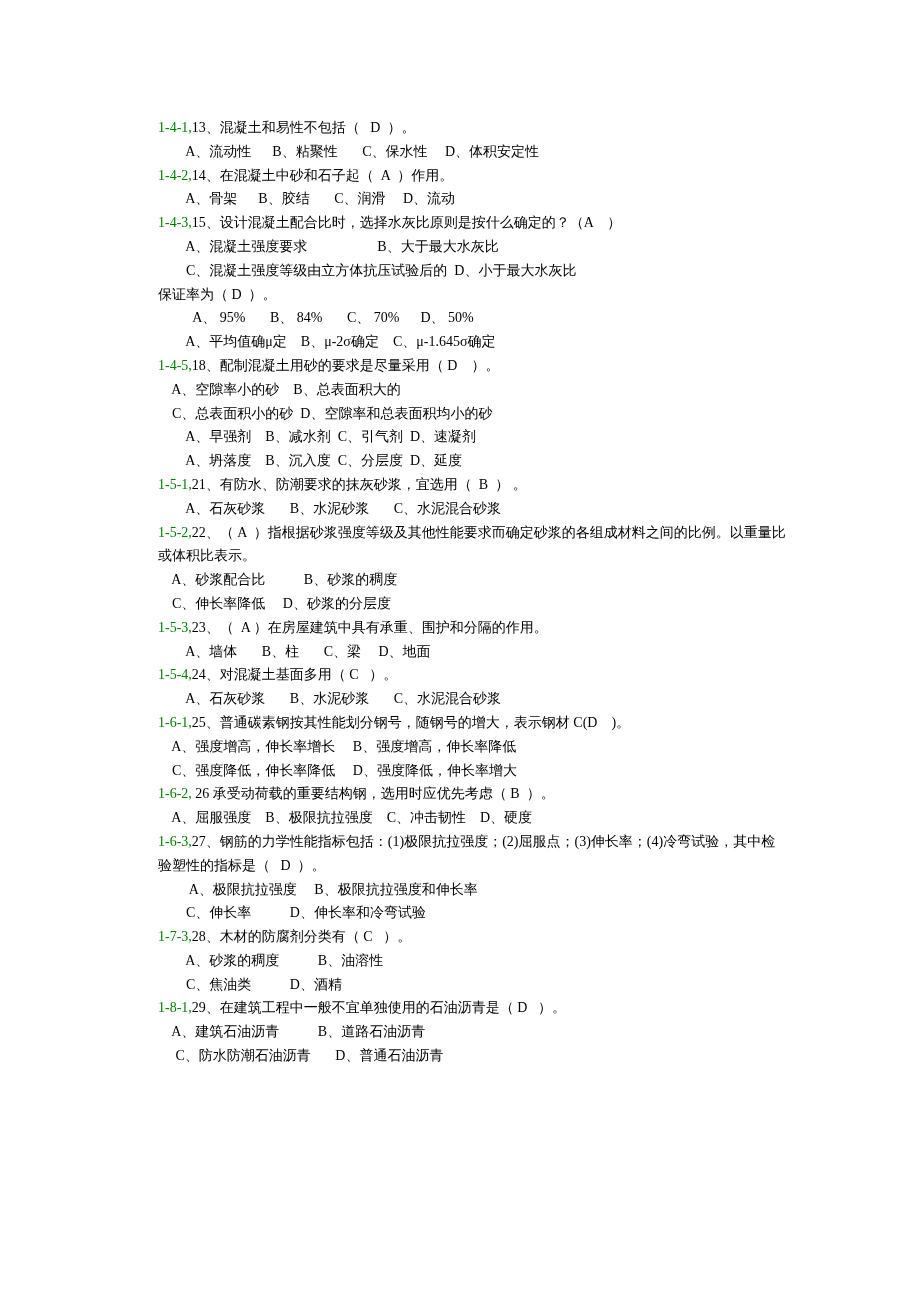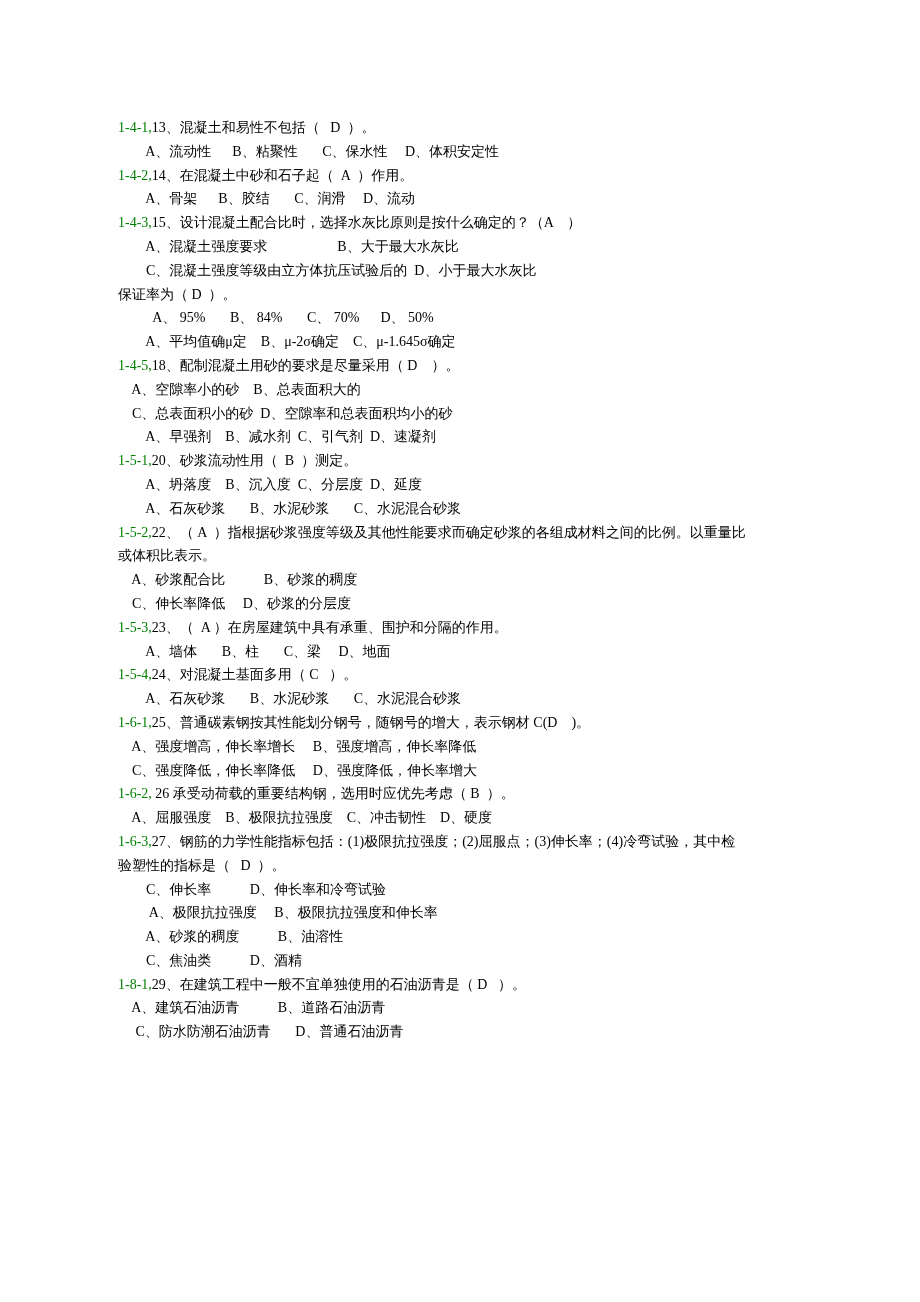--- a/index.html
+++ b/index.html
@@ -11,20 +11,21 @@
     color: #000;
     line-height: 1.7;
     width: 920px;
   }
   .page {
     padding: 116px 118px 40px 118px;
   }
   .line {
     display: block;
     white-space: pre;
+    margin-left: 40px;
   }
   .qnum { color: #008000; }
 </style>
 </head>
 <body>
 
 <div class="page">
   <div id="content">
       <span class="line"><span class="qnum">1-4-1,</span><span>13、混凝土和易性不包括（   D  ）。</span></span>
       <span class="line"><span>        A、流动性      B、粘聚性       C、保水性     D、体积安定性</span></span>
@@ -33,39 +34,40 @@
       <span class="line"><span class="qnum">1-4-3,</span><span>15、设计混凝土配合比时，选择水灰比原则是按什么确定的？（A    ）</span></span>
       <span class="line"><span>        A、混凝土强度要求                    B、大于最大水灰比</span></span>
       <span class="line"><span>        C、混凝土强度等级由立方体抗压试验后的  D、小于最大水灰比</span></span>
       <span class="line"><span>保证率为（ D  ）。</span></span>
       <span class="line"><span>          A、 95%       B、 84%       C、 70%      D、 50%</span></span>
       <span class="line"><span>        A、平均值确μ定    B、μ-2σ确定    C、μ-1.645σ确定</span></span>
       <span class="line"><span class="qnum">1-4-5,</span><span>18、配制混凝土用砂的要求是尽量采用（ D    ）。</span></span>
       <span class="line"><span>    A、空隙率小的砂    B、总表面积大的</span></span>
       <span class="line"><span>    C、总表面积小的砂  D、空隙率和总表面积均小的砂</span></span>
       <span class="line"><span>        A、早强剂    B、减水剂  C、引气剂  D、速凝剂</span></span>
-      <span class="line"><span class="qnum">1-5-1,</span><span>20、砂浆流动性用（  B  ）测定。</span></span>
       <span class="line"><span>        A、坍落度    B、沉入度  C、分层度  D、延度</span></span>
+      <span class="line"><span class="qnum">1-5-1,</span><span>21、有防水、防潮要求的抹灰砂浆，宜选用（  B  ） 。</span></span>
       <span class="line"><span>        A、石灰砂浆       B、水泥砂浆       C、水泥混合砂浆</span></span>
       <span class="line"><span class="qnum">1-5-2,</span><span>22、（ A  ）指根据砂浆强度等级及其他性能要求而确定砂浆的各组成材料之间的比例。以重量比</span></span>
       <span class="line"><span>或体积比表示。</span></span>
       <span class="line"><span>    A、砂浆配合比           B、砂浆的稠度</span></span>
       <span class="line"><span>    C、伸长率降低     D、砂浆的分层度</span></span>
       <span class="line"><span class="qnum">1-5-3,</span><span>23、（  A ）在房屋建筑中具有承重、围护和分隔的作用。</span></span>
       <span class="line"><span>        A、墙体       B、柱       C、梁     D、地面</span></span>
       <span class="line"><span class="qnum">1-5-4,</span><span>24、对混凝土基面多用（ C   ）。</span></span>
       <span class="line"><span>        A、石灰砂浆       B、水泥砂浆       C、水泥混合砂浆</span></span>
       <span class="line"><span class="qnum">1-6-1,</span><span>25、普通碳素钢按其性能划分钢号，随钢号的增大，表示钢材 C(D    )。</span></span>
       <span class="line"><span>    A、强度增高，伸长率增长     B、强度增高，伸长率降低</span></span>
       <span class="line"><span>    C、强度降低，伸长率降低     D、强度降低，伸长率增大</span></span>
       <span class="line"><span class="qnum">1-6-2,</span><span> 26 承受动荷载的重要结构钢，选用时应优先考虑（ B  ）。</span></span>
       <span class="line"><span>    A、屈服强度    B、极限抗拉强度    C、冲击韧性    D、硬度</span></span>
       <span class="line"><span class="qnum">1-6-3,</span><span>27、钢筋的力学性能指标包括：(1)极限抗拉强度；(2)屈服点；(3)伸长率；(4)冷弯试验，其中检</span></span>
       <span class="line"><span>验塑性的指标是（   D  ）。</span></span>
+      <span class="line"><span>         A、极限抗拉强度     B、极限抗拉强度和伸长率</span></span>
       <span class="line"><span>        C、伸长率           D、伸长率和冷弯试验</span></span>
-      <span class="line"><span>         A、极限抗拉强度     B、极限抗拉强度和伸长率</span></span>
+      <span class="line"><span class="qnum">1-7-3,</span><span>28、木材的防腐剂分类有（ C   ）。</span></span>
       <span class="line"><span>        A、砂浆的稠度           B、油溶性</span></span>
       <span class="line"><span>        C、焦油类           D、酒精</span></span>
       <span class="line"><span class="qnum">1-8-1,</span><span>29、在建筑工程中一般不宜单独使用的石油沥青是（ D   ）。</span></span>
       <span class="line"><span>    A、建筑石油沥青           B、道路石油沥青</span></span>
       <span class="line"><span>     C、防水防潮石油沥青       D、普通石油沥青</span></span>
     </div>
 </div>
 
 </body></html>

